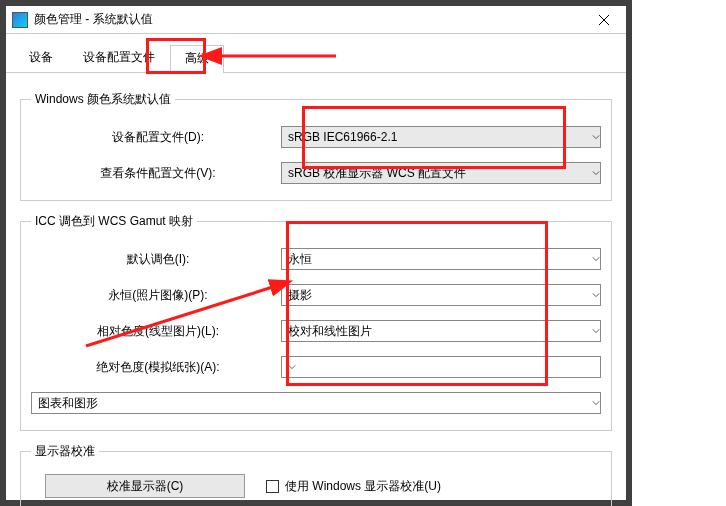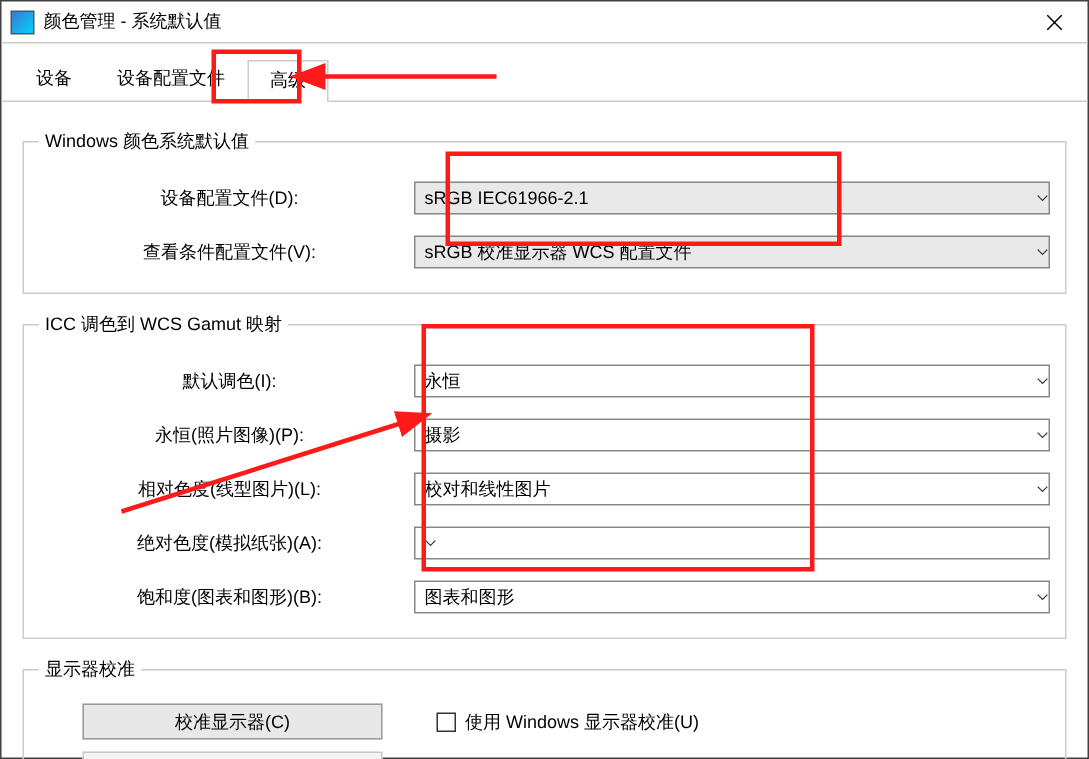--- a/index.html
+++ b/index.html
@@ -1,34 +1,34 @@
 <!DOCTYPE html>
 <html><head>
 <meta charset="utf-8">
 <style>
   * { box-sizing: border-box; font-family: "Microsoft YaHei", "Segoe UI", sans-serif; font-size: 12px; }
   body { margin: 0; background: #fff; color: #000; }
-  .window { width: 726px; height: 506px; border: 1px solid #404040; position: relative; background: #fff; }
+  .window { width: 632px; height: 506px; border: 6px solid #404040; position: relative; background: #fff; }
   .titlebar { height: 28px; display: flex; align-items: center; border-bottom: 1px solid #ccc; }
   .titlebar-icon { width: 16px; height: 16px; margin: 0 6px; background: linear-gradient(135deg,#3a7bd5,#00d2ff); border:1px solid #555; }
   .titlebar-text { flex:1; }
   .close-btn { width: 44px; height: 28px; display:flex; align-items:center; justify-content:center; }
   .close-btn svg { width:10px; height:10px; }
   .tabs { display:flex; padding: 10px 8px 0 8px; border-bottom:1px solid #ccc; position:relative; }
   .tab { padding: 4px 14px 6px; border:1px solid transparent; border-bottom:none; margin-right:0; cursor:pointer; position:relative; }
   .tab.active { border-color:#ccc; background:#fff; top:1px; }
   .content { padding: 6px 14px 10px 14px; }
   fieldset { border:1px solid #ccc; margin: 12px 0 0 0; padding: 10px 10px 12px 10px; }
   legend { padding: 0 4px; }
   .row { display:flex; align-items:center; margin: 8px 0 14px 0; text-align: center; }
   .row-label { width: 250px; padding-left: 4px; }
   .combo { flex:1; height:22px; border:1px solid #888; background:#e9e9e9; display:flex; align-items:center; justify-content:space-between; padding:0 0 0 6px; cursor:pointer; }
   .combo.light { background:#fff; }
   .chev svg { width:8px; height:8px; }
-  .btnrow { display:flex; align-items:center; gap: 36px; margin:4px 0 8px 29px; }
+  .btnrow { display:flex; align-items:center; gap: 21px; margin:4px 0 8px 14px; }
   .btn { width: 200px; height:24px; border:1px solid #999; background:#e8e8e8; display:flex; align-items:center; justify-content:center; cursor:pointer; }
   .btn.disabled { color:#8a8a8a; border-color:#c7c7c7; background:#f3f3f3; cursor:default; }
   .cb { display:flex; align-items:center; gap:6px; }
   .cb-box { width:13px; height:13px; border:1px solid #333; background:#fff; }
   .anno { position:absolute; pointer-events:none; }
   .redbox { border:3px solid #ff1a1a; }
   #anno-tab { left:140px; top:32px; width:60px; height:36px; }
   #anno-combos1 { left:296px; top:100px; width:264px; height:63px; }
   #anno-combos2 { left:280px; top:215px; width:262px; height:165px; }
 </style>
@@ -109,21 +109,20 @@
       </div>
       <div class="row">
         <div class="row-label">绝对色度(模拟纸张)(A):</div>
         <div class="combo light">
           <span class="chev"><svg viewBox="0 0 10 10">
                 <polyline points="1,3 5,7 9,3" fill="none" stroke="#333" stroke-width="1"></polyline>
               </svg></span>
         </div>
       </div>
       <div class="row" style="margin-bottom:4px">
-        <div class="row-label">饱和度(图表和图形)(B):</div>
         <div class="combo light">
           <span>图表和图形</span>
           <span class="chev"><svg viewBox="0 0 10 10">
                 <polyline points="1,3 5,7 9,3" fill="none" stroke="#333" stroke-width="1"></polyline>
               </svg></span>
         </div>
       </div>
     </fieldset>
 
     <fieldset>

